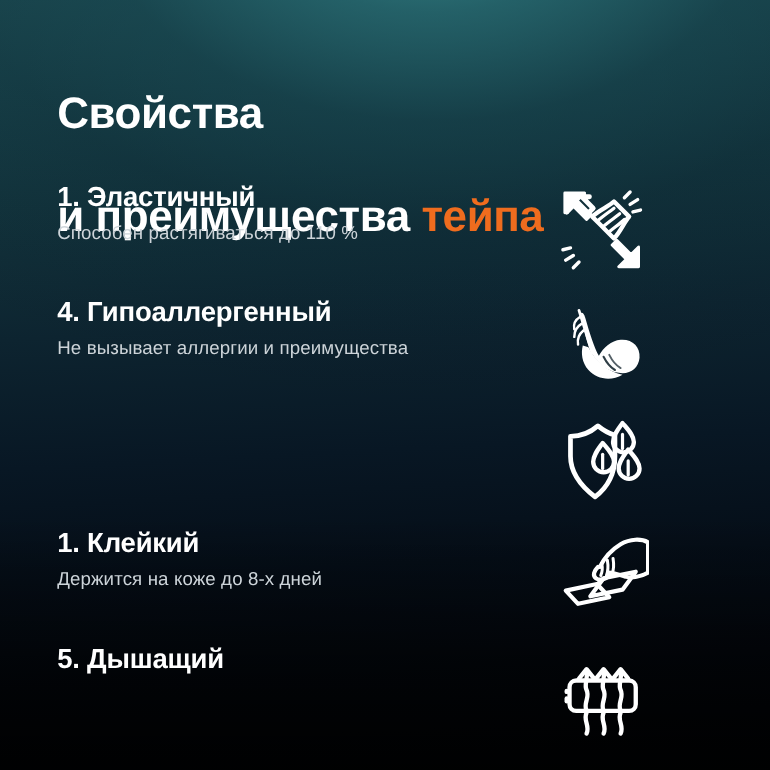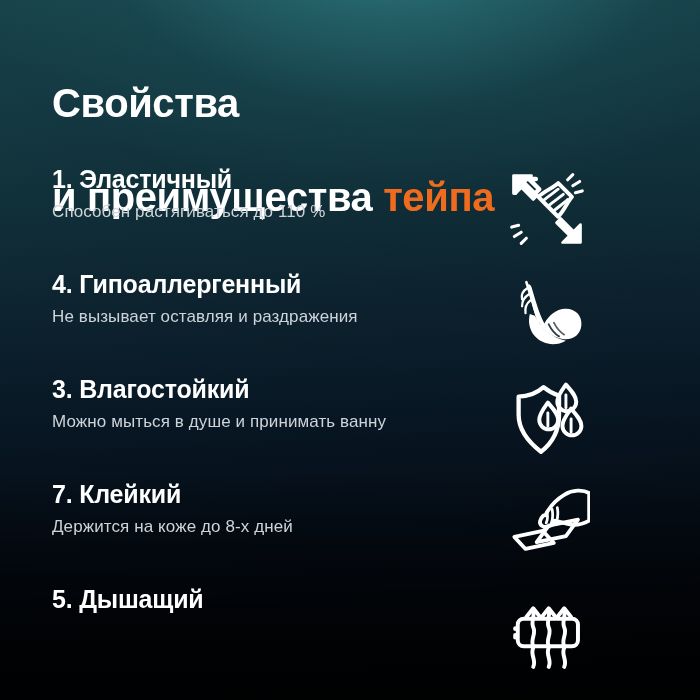--- a/index.html
+++ b/index.html
@@ -150,21 +150,21 @@
           <path d="M26,84 L20,90" stroke-width="3.6"></path>
           <path d="M20,77 L12,82" stroke-width="3.6"></path>
           <path d="M17,69 L9,71" stroke-width="3.6"></path>
         </svg>
       </div>
     </div>
 
     <div class="feature-row">
       <div class="feature-text">
         <p class="feature-title">4. Гипоаллергенный</p>
-        <p class="feature-sub">Не вызывает оставляя и раздражения</p>
+        <p class="feature-sub">Не вызывает аллергии и преимущества</p>
       </div>
       <div class="feature-icon">
         <svg viewBox="0 0 100 100" aria-hidden="true">
 
           <path d="M28,16 C31,30 33,44 38,55 C44,68 55,77 68,79 C80,81 89,74 90,63 C91,51 82,43 70,44 C60,45 52,52 47,61 C42,52 37,36 33,22 C32,18 30,14 28,16 Z" fill="#ffffff"></path>
 
           <path d="M36,52 C43,66 56,78 72,81 C60,88 45,86 36,76 C29,68 28,58 30,50 Z" fill="#ffffff"></path>
 
           <path d="M26,13 L40,58" stroke="#ffffff" stroke-width="3" fill="none" stroke-linecap="round"></path>
 
@@ -172,44 +172,40 @@
           <path d="M29,27 C24,30 21,35 21,41" stroke="#ffffff" stroke-width="2.6" fill="none" stroke-linecap="round"></path>
           <path d="M31,34 C26,38 24,43 25,49" stroke="#ffffff" stroke-width="2.6" fill="none" stroke-linecap="round"></path>
 
           <path d="M52,62 C55,68 59,73 64,76" stroke="#0b1c26" stroke-width="2.2" fill="none" stroke-linecap="round" opacity="0.85"></path>
           <path d="M58,60 C61,66 65,71 70,74" stroke="#0b1c26" stroke-width="2" fill="none" stroke-linecap="round" opacity="0.7"></path>
         </svg>
       </div>
     </div>
 
     <div class="feature-row">
-      <div class="feature-text">
-        <p class="feature-title">3. Влагостойкий</p>
-        <p class="feature-sub">Можно мыться в душе и принимать ванну</p>
-      </div>
       <div class="feature-icon">
         <svg viewBox="0 0 100 100" fill="none" stroke="#ffffff" stroke-width="5" stroke-linecap="round" stroke-linejoin="round" aria-hidden="true">
 
           <path d="M17,24 C28,24 38,20 46,13 C52,18 58,21 64,23 L64,45 C64,64 56,78 43,88 C30,78 17,64 17,45 Z"></path>
 
           <path d="M72,10 C78,17 84,23 84,30 C84,36 79,41 73,41 C67,41 62,36 62,30 C62,23 67,17 72,10 Z" stroke-width="4.6"></path>
           <path d="M72,22 L72,37" stroke-width="3.4"></path>
 
           <path d="M51,31 C57,38 63,44 63,51 C63,57 58,62 52,62 C46,62 41,57 41,51 C41,44 46,38 51,31 Z" stroke-width="4.6"></path>
           <path d="M51,43 L51,58" stroke-width="3.4"></path>
 
           <path d="M78,38 C84,45 90,51 90,58 C90,64 85,69 79,69 C73,69 68,64 68,58 C68,51 73,45 78,38 Z" stroke-width="4.6"></path>
           <path d="M78,50 L78,65" stroke-width="3.4"></path>
         </svg>
       </div>
     </div>
 
     <div class="feature-row">
       <div class="feature-text">
-        <p class="feature-title">7. Клейкий</p>
+        <p class="feature-title">1. Клейкий</p>
         <p class="feature-sub">Держится на коже до 8-х дней</p>
       </div>
       <div class="feature-icon">
         <svg viewBox="0 0 100 100" fill="none" stroke="#ffffff" stroke-width="4.4" stroke-linecap="round" stroke-linejoin="round" aria-hidden="true">
 
           <path d="M48,40 C52,32 60,22 70,16 C80,10 92,10 99,14 L99,46 C92,50 82,52 74,50 C68,48 62,46 57,46"></path>
           <path d="M46,40 C42,44 40,49 44,52 C48,55 54,53 58,49"></path>
 
           <path d="M50,36 C51,41 51,45 49,49" stroke-width="3.2"></path>
           <path d="M56,33 C57,39 57,44 55,49" stroke-width="3.2"></path>

